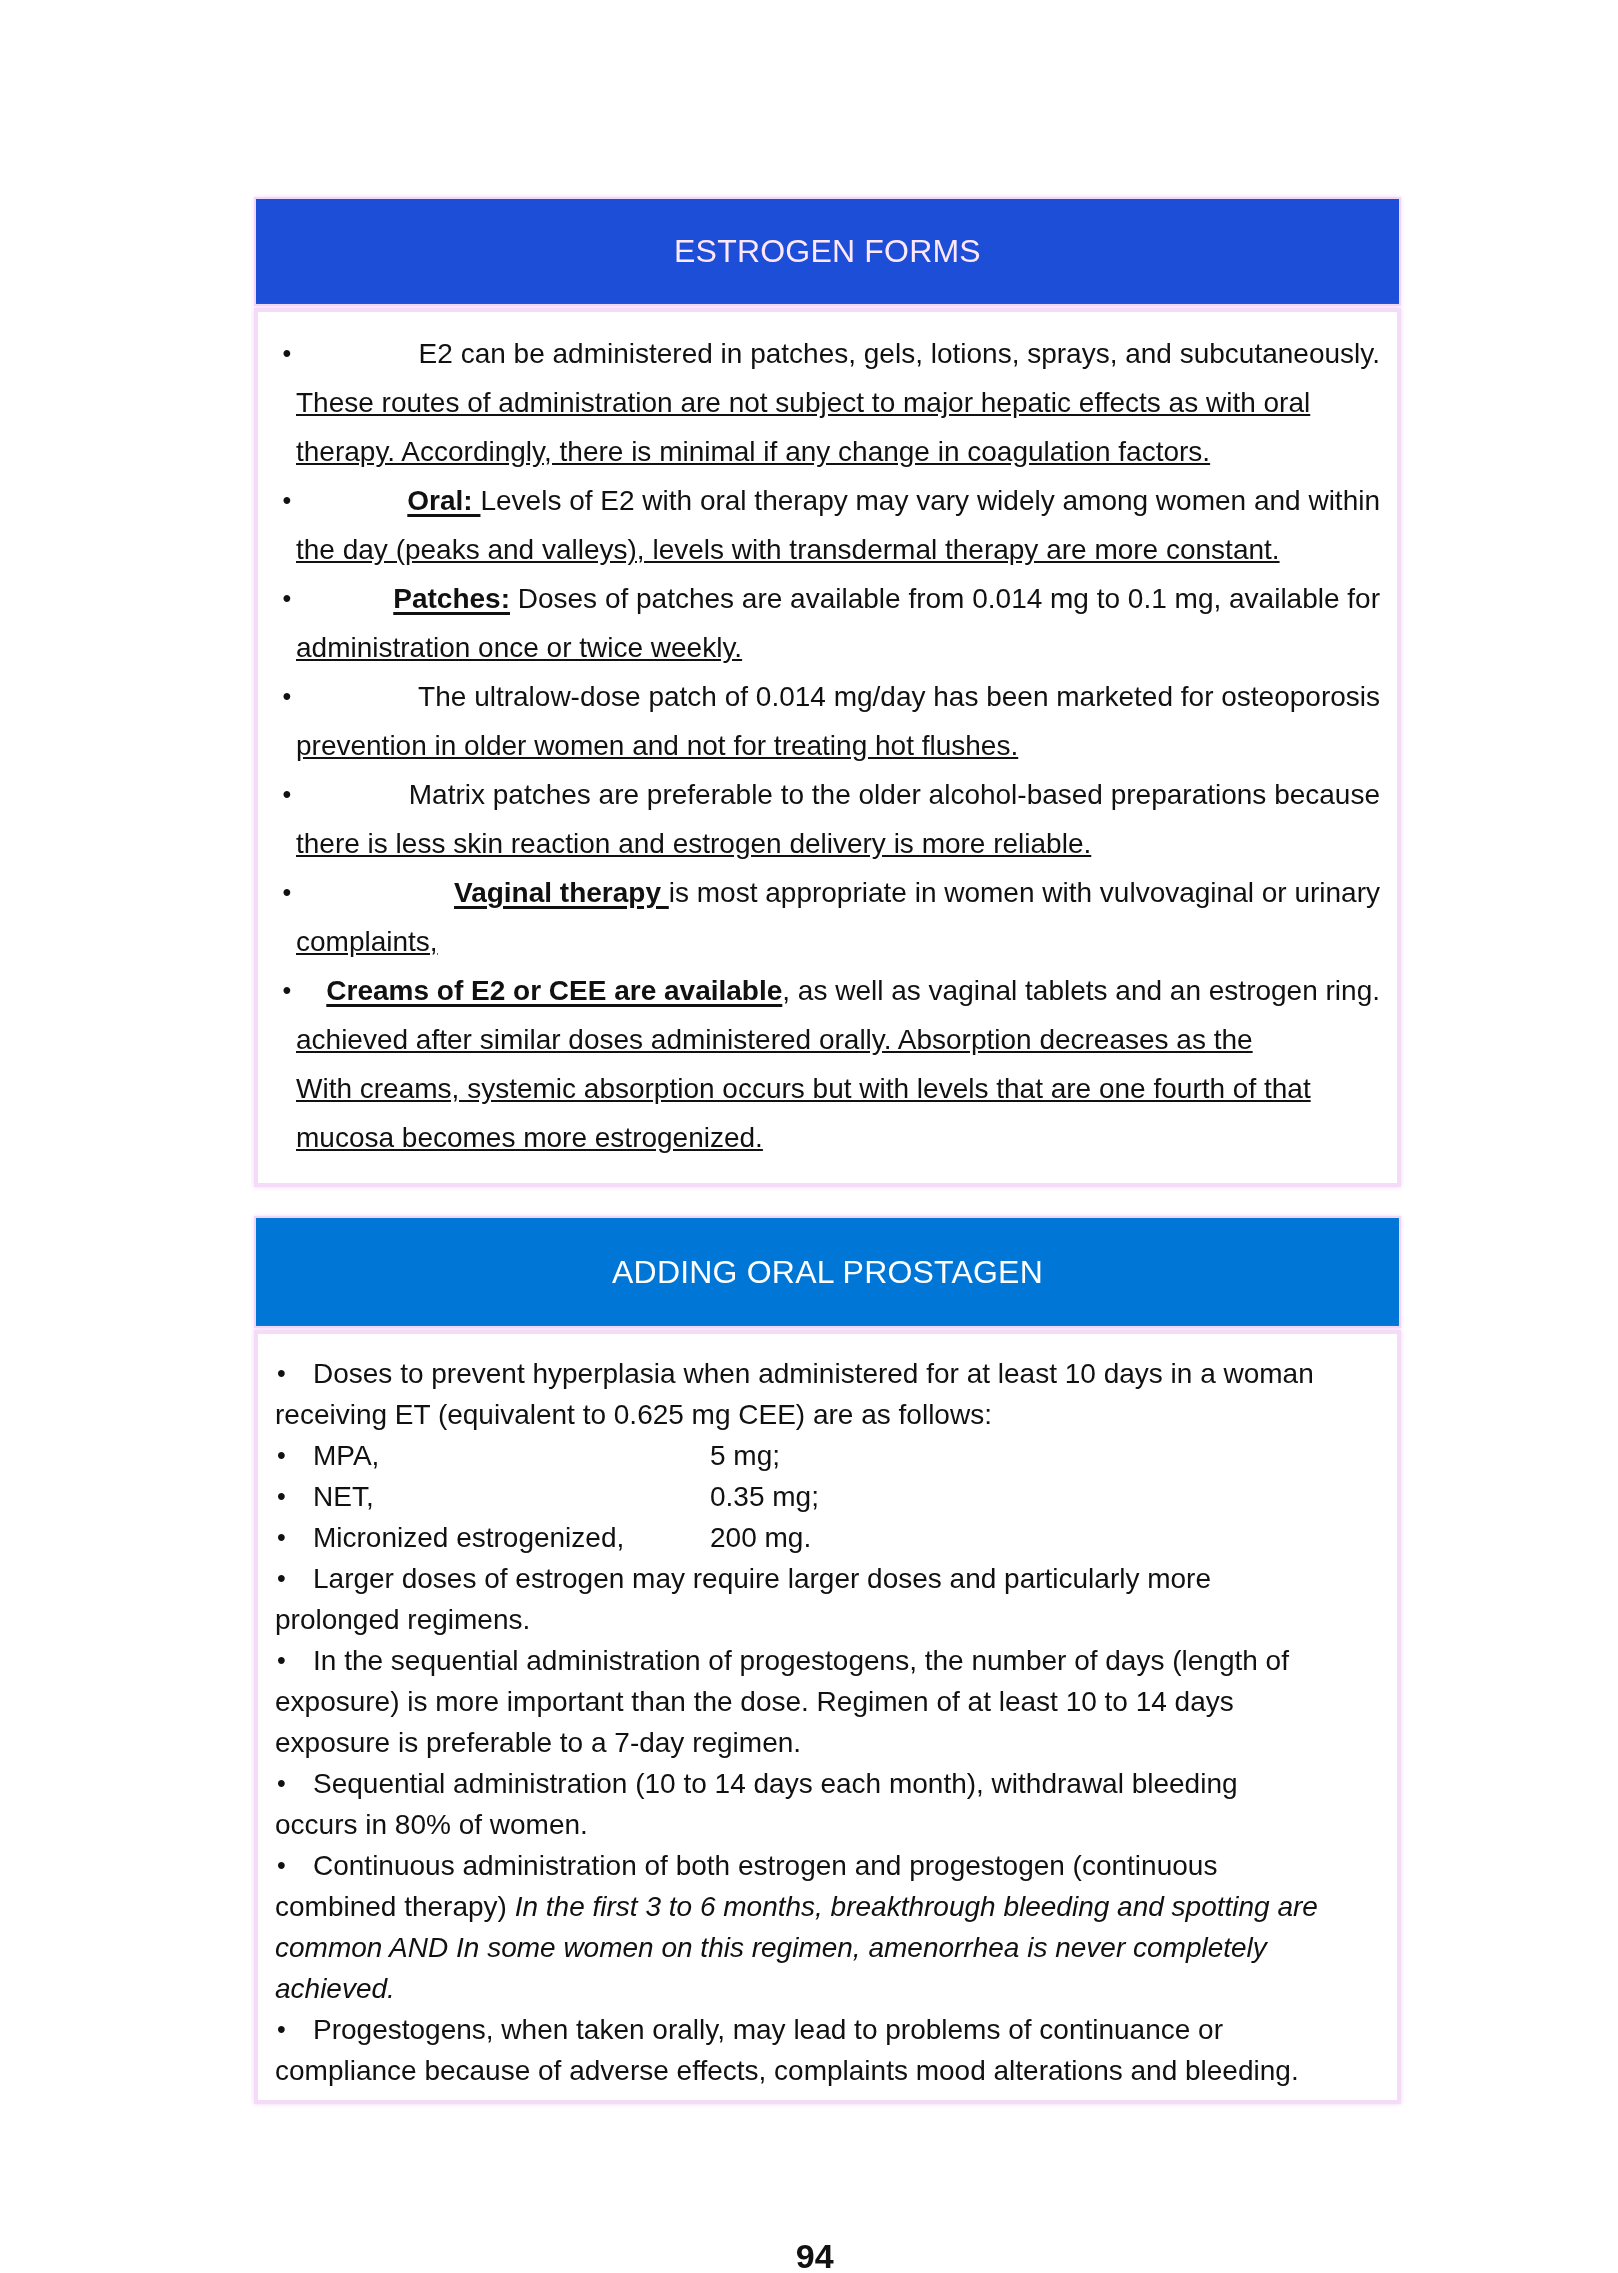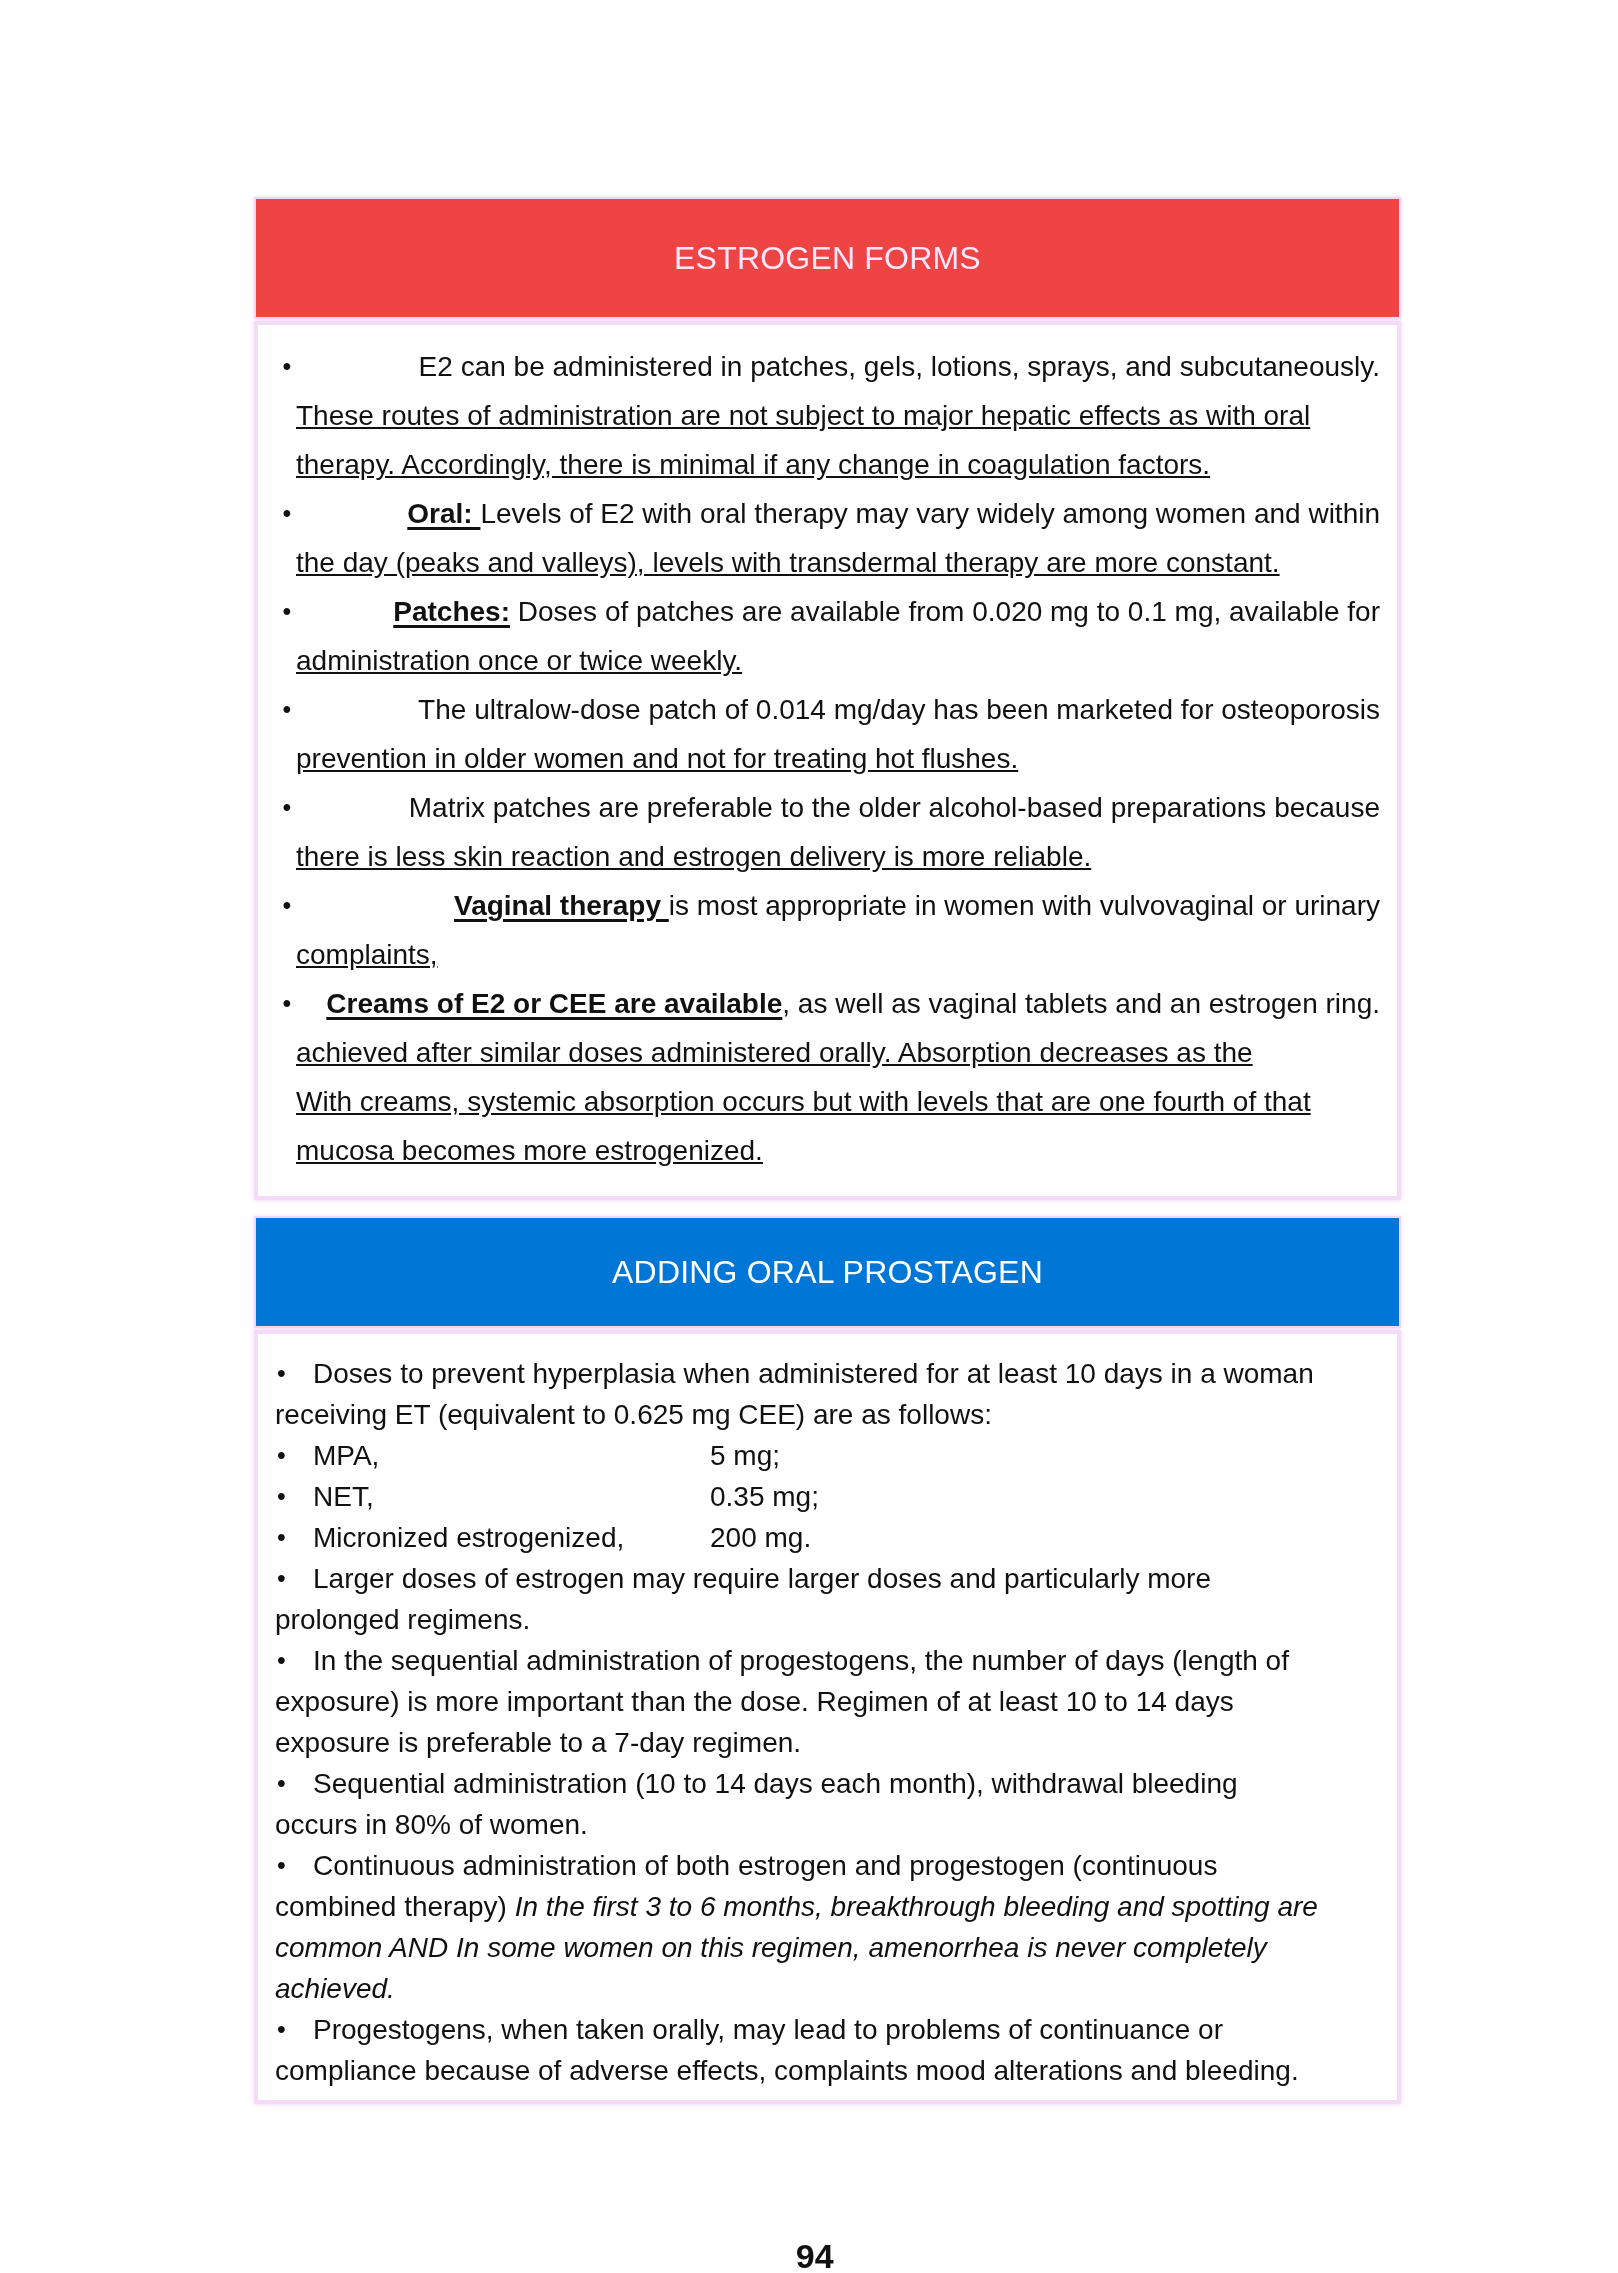--- a/index.html
+++ b/index.html
@@ -37,22 +37,22 @@
       width: 100%;
       background: #ffffff;
       border: 4.8px solid #f4dcf8;
       box-shadow: 0 0 4.8px #f1d2f6;
       margin-top: 1.9px;
     }
 
     
     #panel-estrogen { top: 197px; }
     #panel-estrogen .panel-header {
-      height: 122px;
-      background: #ef4444;
+      height: 109px;
+      background: #1d4ed8;
     }
     #panel-estrogen .panel-header span { color: #fde7fb; }
     #panel-estrogen .panel-body {
       height: 879px;
       padding: 17px 17px 0 17px;
     }
     .list-a .item {
       font-size: 28px;
       line-height: 49px;
       position: relative;
@@ -146,21 +146,21 @@
     </div>
 
     <div class="item">
       <span class="bullet">•</span>
       <span class="line1"><span class="u-bold">Oral: </span><span>Levels of E2 with oral therapy may vary widely among women and within</span></span>
       <span class="cont">the day (peaks and valleys), levels with transdermal therapy are more constant.</span>
     </div>
 
     <div class="item">
       <span class="bullet">•</span>
-      <span class="line1"><span class="u-bold">Patches:</span><span> Doses of patches are available from 0.020 mg to 0.1 mg, available for</span></span>
+      <span class="line1"><span class="u-bold">Patches:</span><span> Doses of patches are available from 0.014 mg to 0.1 mg, available for</span></span>
       <span class="cont">administration once or twice weekly.</span>
     </div>
 
     <div class="item">
       <span class="bullet">•</span>
       <span class="line1"><span>The ultralow-dose patch of 0.014 mg/day has been marketed for osteoporosis</span></span>
       <span class="cont">prevention in older women and not for treating hot flushes.</span>
     </div>
 
     <div class="item">

